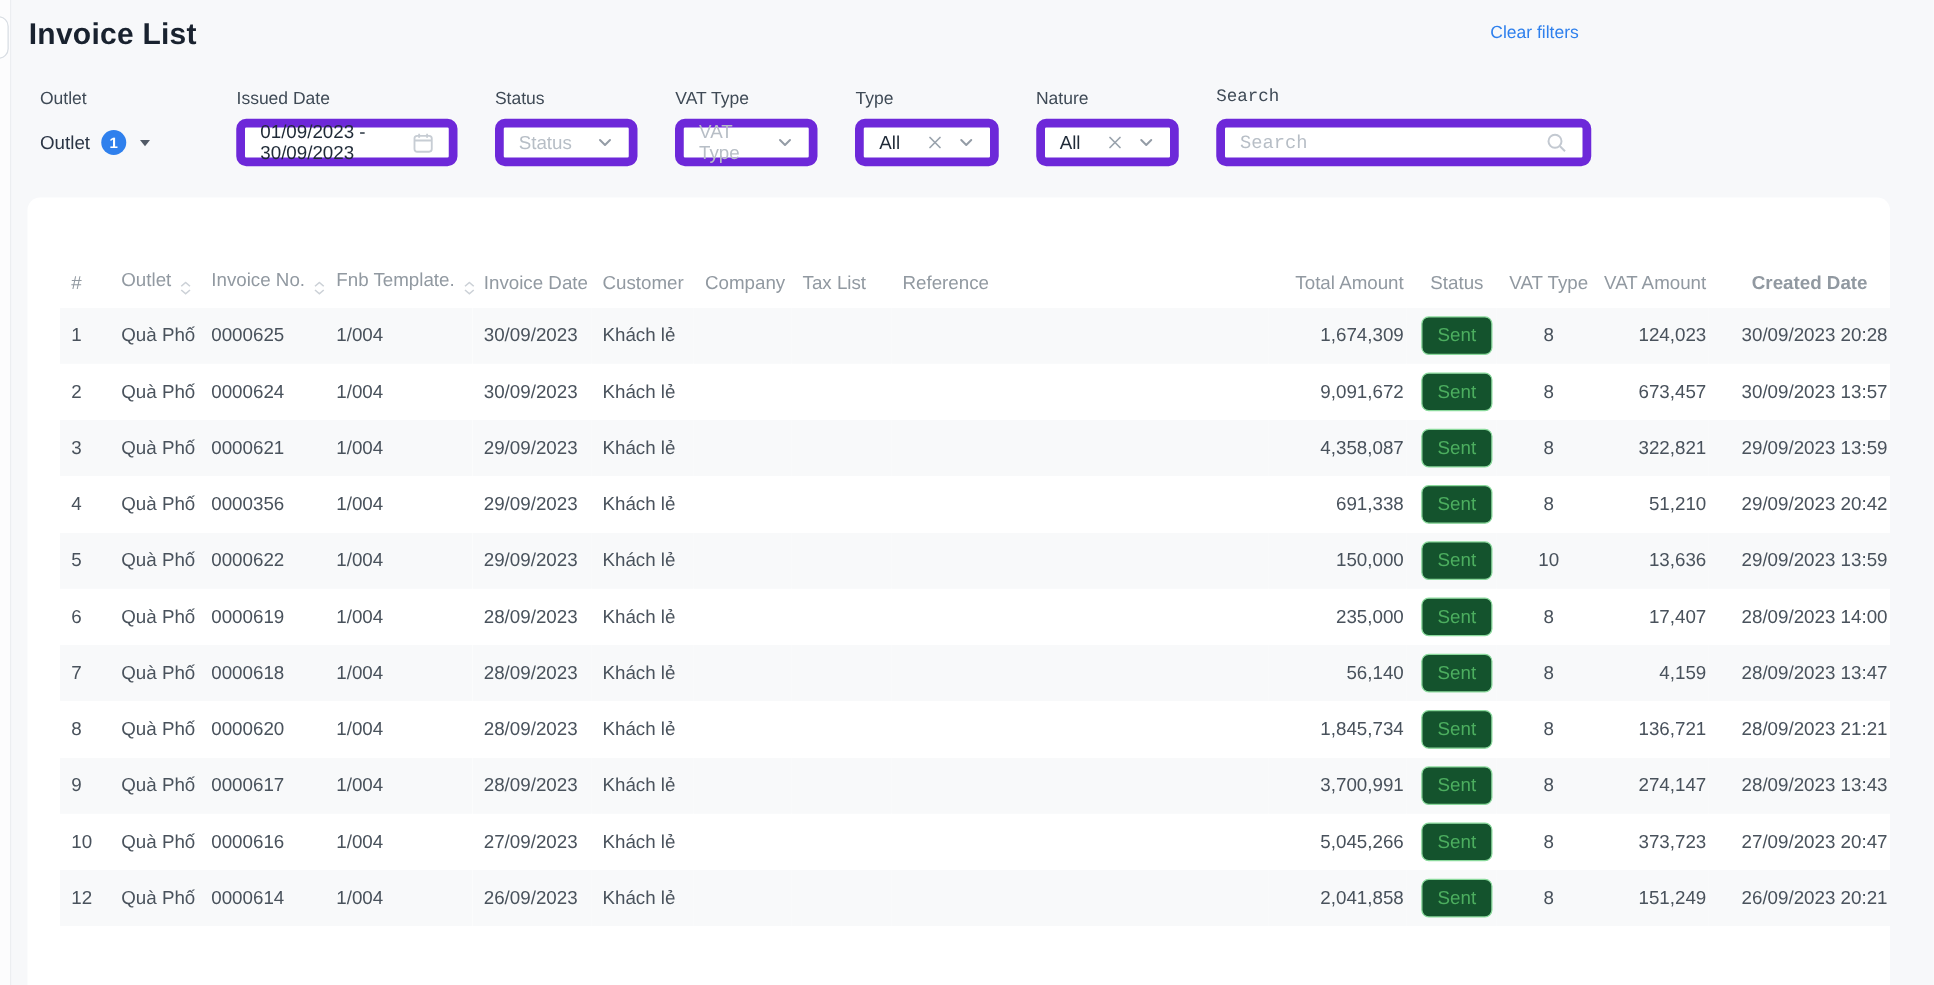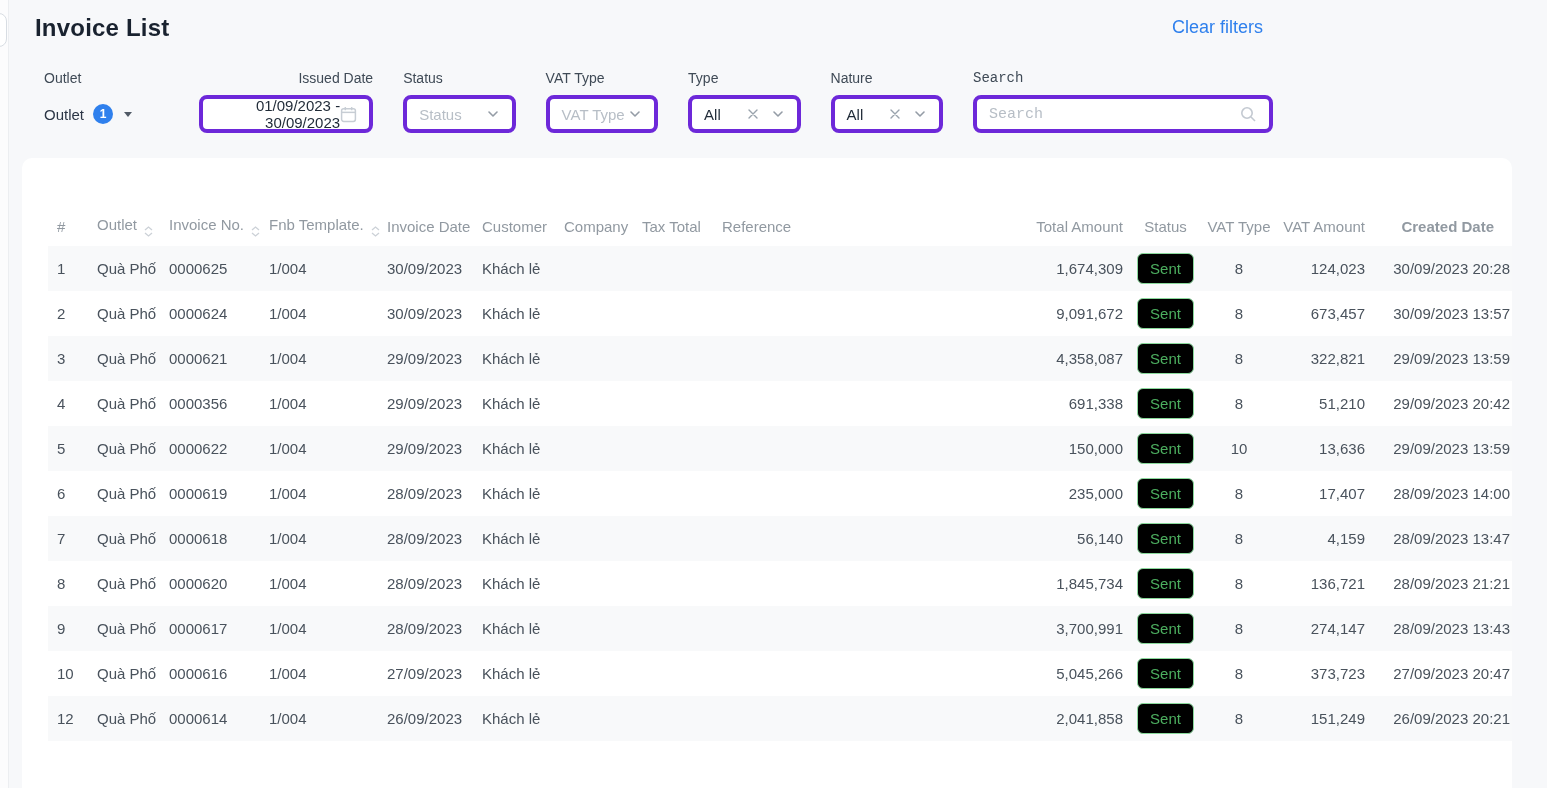--- a/index.html
+++ b/index.html
@@ -10,36 +10,36 @@
   }
   
   .left-strip {
     position:absolute; left:0; top:0; width:9px; height:788px;
     background:#fcfcfd; border-right:1px solid #eceef1; z-index:5;
   }
   .edge-button {
     position:absolute; left:-24px; top:13px; width:31px; height:34px;
     background:#ffffff; border:1px solid #d8dde3; border-radius:8px;
   }
-  .content { position:absolute; left:0; top:0; width:1283px;padding-left:12px; }
+  .content { position:absolute; left:0; top:0; width:1283px; }
 
   
   .topbar { display:flex; justify-content:space-between; align-items:flex-start;
     padding:14px 20px 0 23px; }
   .page-title { font-size:24px; font-weight:700; color:#19222f; letter-spacing:.2px; }
-  .clear-filters { font-size:18px; color:#2f80ed; margin-top:3px; cursor:pointer;margin-left:40px; }
+  .clear-filters { font-size:14px; color:#2f80ed; margin-top:3px; cursor:pointer;margin-left:40px; }
 
   
   .filters { display:flex; gap:30px; padding:28px 10px 0 32px; }
   .fgroup { display:flex; flex-direction:column; }
   .flabel { font-size:14px; color:#3f4a56; margin-bottom:9px; }
-  .w-outlet { width:167px; } .w-date { width:232px;text-align:right; } .w-sel { width:150px; }
+  .w-outlet { width:167px; } .w-date { width:232px; } .w-sel { width:150px; }
   .w-search { flex:1; min-width:300px;font-family:Liberation Mono, monospace; }
   .control {
-    height:38px; background:#fff; border:4px solid #6d28d9; border-radius:8px;
+    height:38px; background:#fff; border:7px solid #6d28d9; border-radius:8px;
     display:flex; align-items:center; padding:0 12px; font-size:15px; color:#1f2a37;
   }
   .control .grow { flex:1; }
   .placeholder { color:#b7bec6; }
   .outlet-ctl { display:flex; align-items:center; gap:9px; height:38px; cursor:pointer; }
   .outlet-ctl .txt { font-size:15px; color:#2b3545; }
   .count-badge {
     width:20px; height:20px; border-radius:50%; background:#2f80ed; color:#fff;
     font-size:12px; display:flex; align-items:center; justify-content:center; font-weight:700;
   }
@@ -67,21 +67,21 @@
     overflow:hidden; text-overflow:ellipsis; padding:0 0 0 9px;
   }
   tbody tr:nth-child(odd) { background:#f8f9fa; }
   .al-r { text-align:right; padding-right:2px; }
   .al-c { text-align:center; }
   th.al-r { padding-right:2px; } th.pr18 { padding-right:18px;font-weight:bold; }
   td.pr18 { padding-right:2px; }
   .sort { display:inline-flex; flex-direction:column; gap:1px; margin-left:7px; vertical-align:-1px; }
   .badge-sent {
     display:inline-block; min-width:52px; padding:6px 12px; border-radius:6px;
-    background:#000000; border:1px solid #8ad99c; color:#4cae5f; font-size:15px; text-align:center;
+    background:#14532d; border:1px solid #8ad99c; color:#4cae5f; font-size:15px; text-align:center;
   }
   th.sortable { cursor:pointer; }
 </style>
 </head>
 <body>
 
 <div class="left-strip">
   <div class="edge-button"></div>
 </div>
 
@@ -236,21 +236,21 @@
                 <svg width="9" height="5" viewBox="0 0 9 5">
                   <path d="M1 4l3.5-3L8 4" stroke="#ccd1d7" stroke-width="1.3" fill="none"></path>
                 </svg>
                 <svg width="9" height="5" viewBox="0 0 9 5">
                   <path d="M1 1l3.5 3L8 1" stroke="#ccd1d7" stroke-width="1.3" fill="none"></path>
                 </svg>
               </span></th>
           <th>Invoice Date</th>
           <th>Customer</th>
           <th>Company</th>
-          <th>Tax Total</th>
+          <th>Tax List</th>
           <th>Reference</th>
           <th class="al-r">Total Amount</th>
           <th class="al-c">Status</th>
           <th class="al-c">VAT Type</th>
           <th class="al-r">VAT Amount</th>
           <th class="al-r pr18">Created Date</th>
         </tr>
       </thead>
       <tbody>
           <tr>

